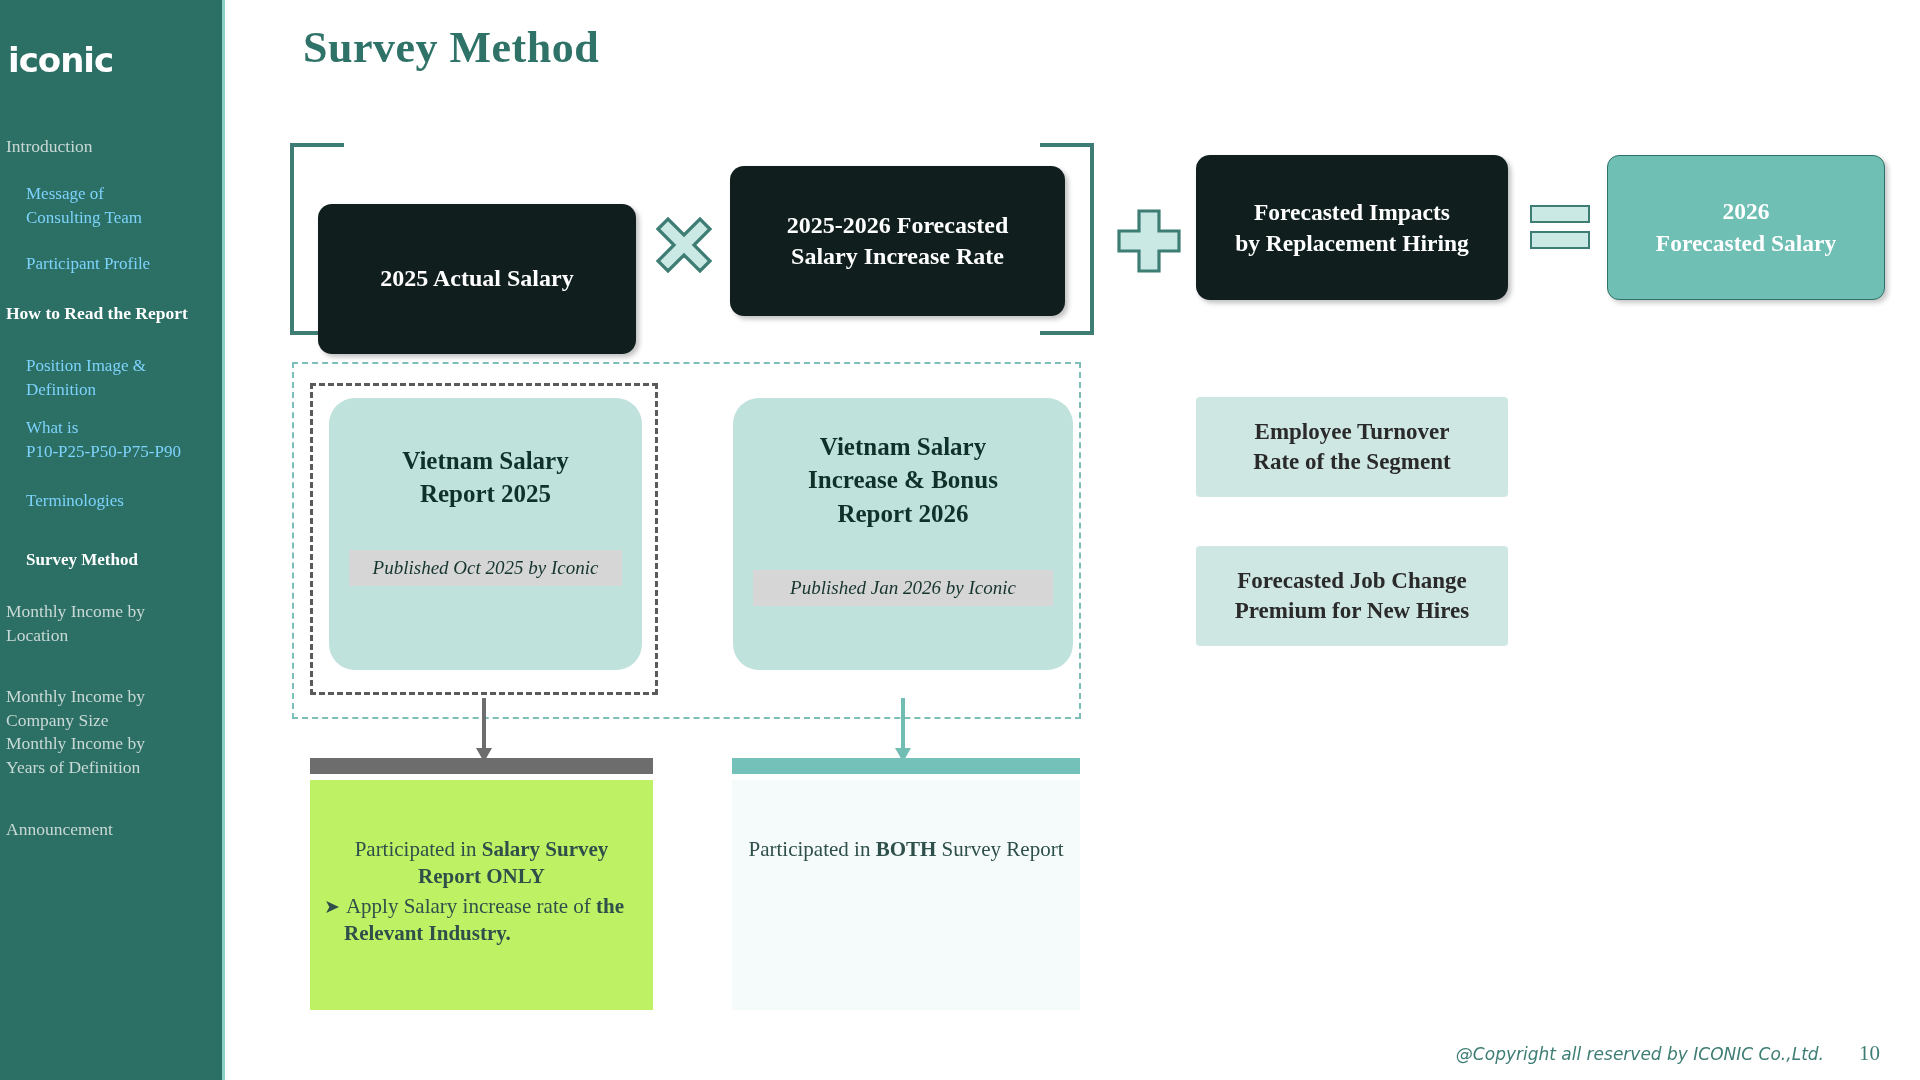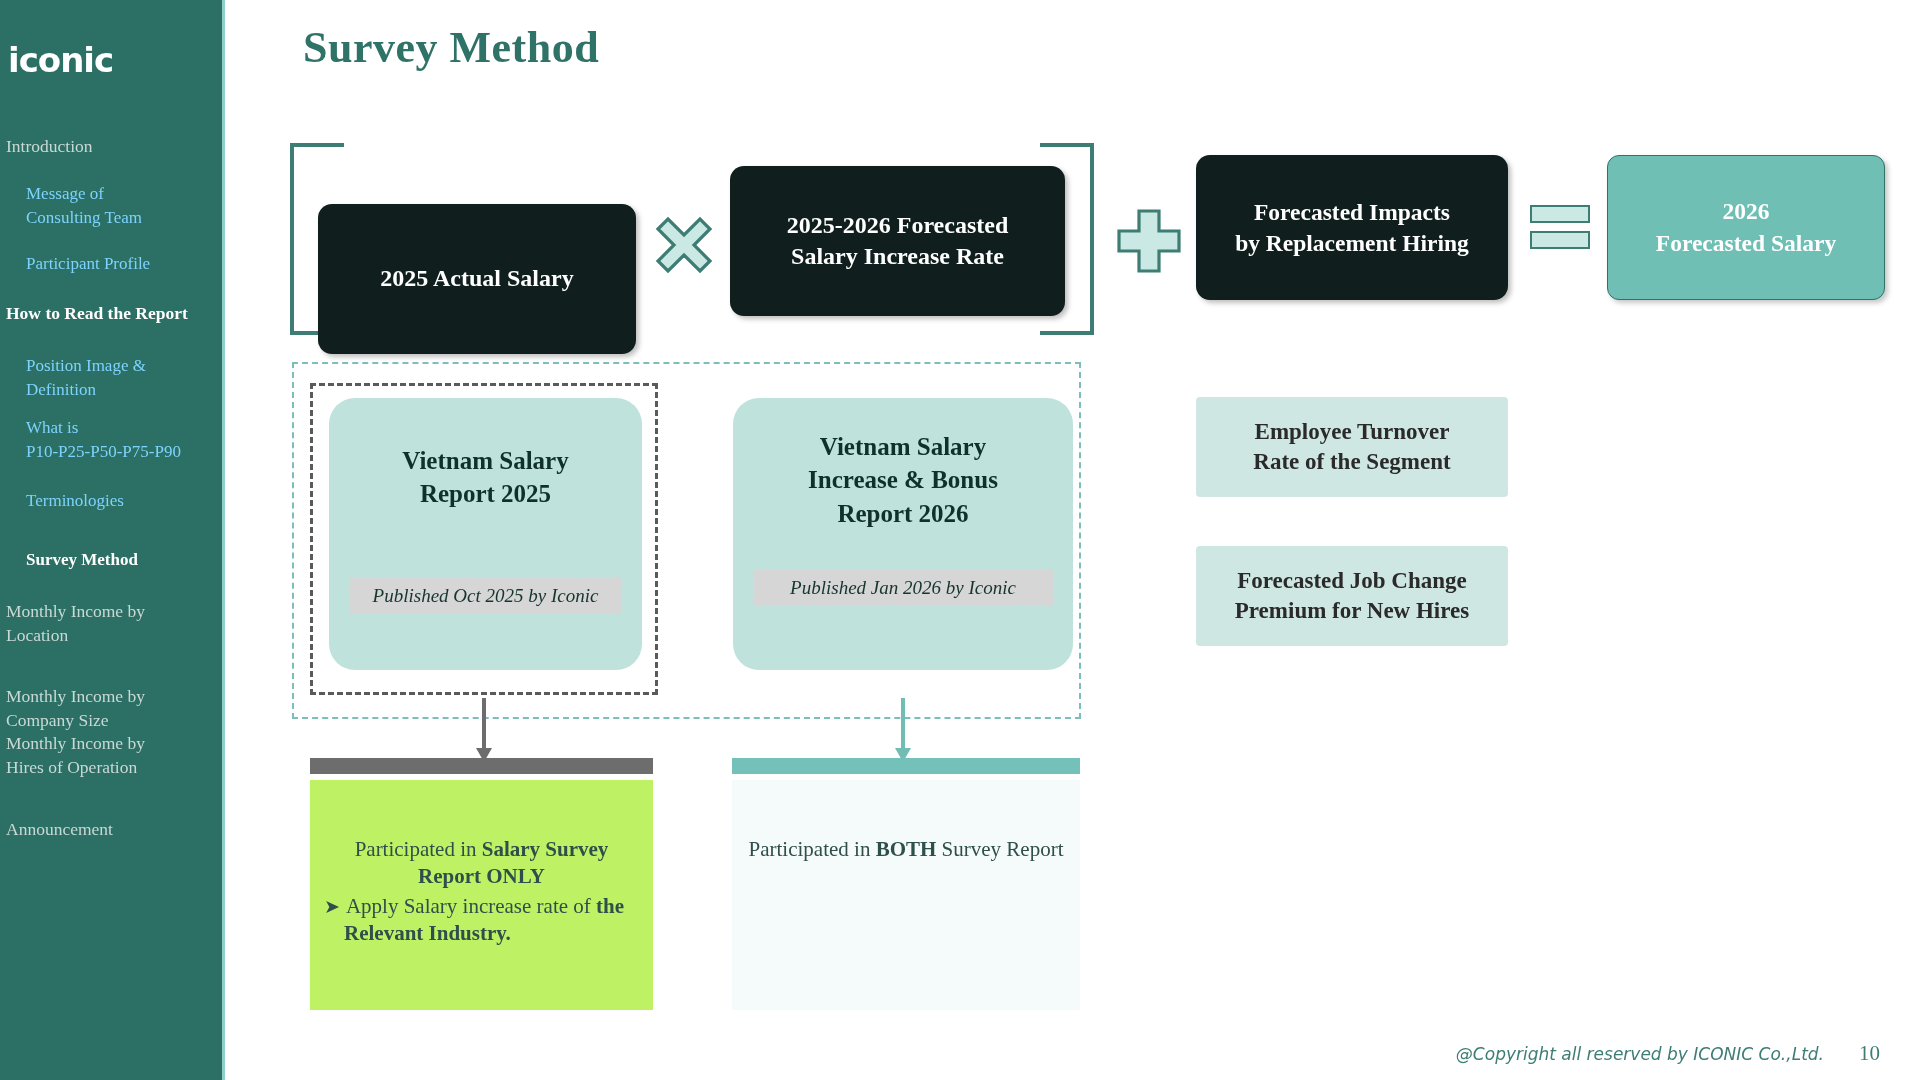--- a/index.html
+++ b/index.html
@@ -103,21 +103,21 @@
     font-weight:bold; font-size:25px; line-height:1.33; color:#10302a;
     padding-top:46px;
   }
   #card-2026 .rc-title{ padding-top:32px; }
   .rc-pub{
     position:absolute; left:20px; right:20px;
     background:#d6d6d6;
     font-style:italic; font-size:19px; color:#16352f;
     padding:7px 0; text-align:center;
   }
-  #card-2025 .rc-pub{ top:152px;margin-top:28px; }
+  #card-2025 .rc-pub{ top:152px; }
   #card-2026 .rc-pub{ top:172px;font-style:italic; }
 
   
   .pill-box{
     position:absolute; background:#cfe7e3; border-radius:4px;
     display:flex; align-items:center; justify-content:center;
     text-align:center; font-weight:bold; font-size:23px;
     color:#2a2a2a; line-height:1.32;
   }
   #pill-turnover{ left:1196px; top:397px; width:312px; height:100px; }
@@ -203,21 +203,21 @@
       <div class="nav-item top" style="top: 599px;">
         <div>Monthly Income by</div>
         <div>Location</div>
       </div>
       <div class="nav-item top" style="top: 684px;">
         <div>Monthly Income by</div>
         <div>Company Size</div>
       </div>
       <div class="nav-item top" style="top: 731px;">
         <div>Monthly Income by</div>
-        <div>Hires of Operation</div>
+        <div>Years of Definition</div>
       </div>
       <div class="nav-item top" style="top: 817px;">
         <div>Announcement</div>
       </div>
     </nav>
 </div>
 
 <div id="page-title">Survey Method</div>
 
 <div class="bracket" id="bracket-left"></div>

